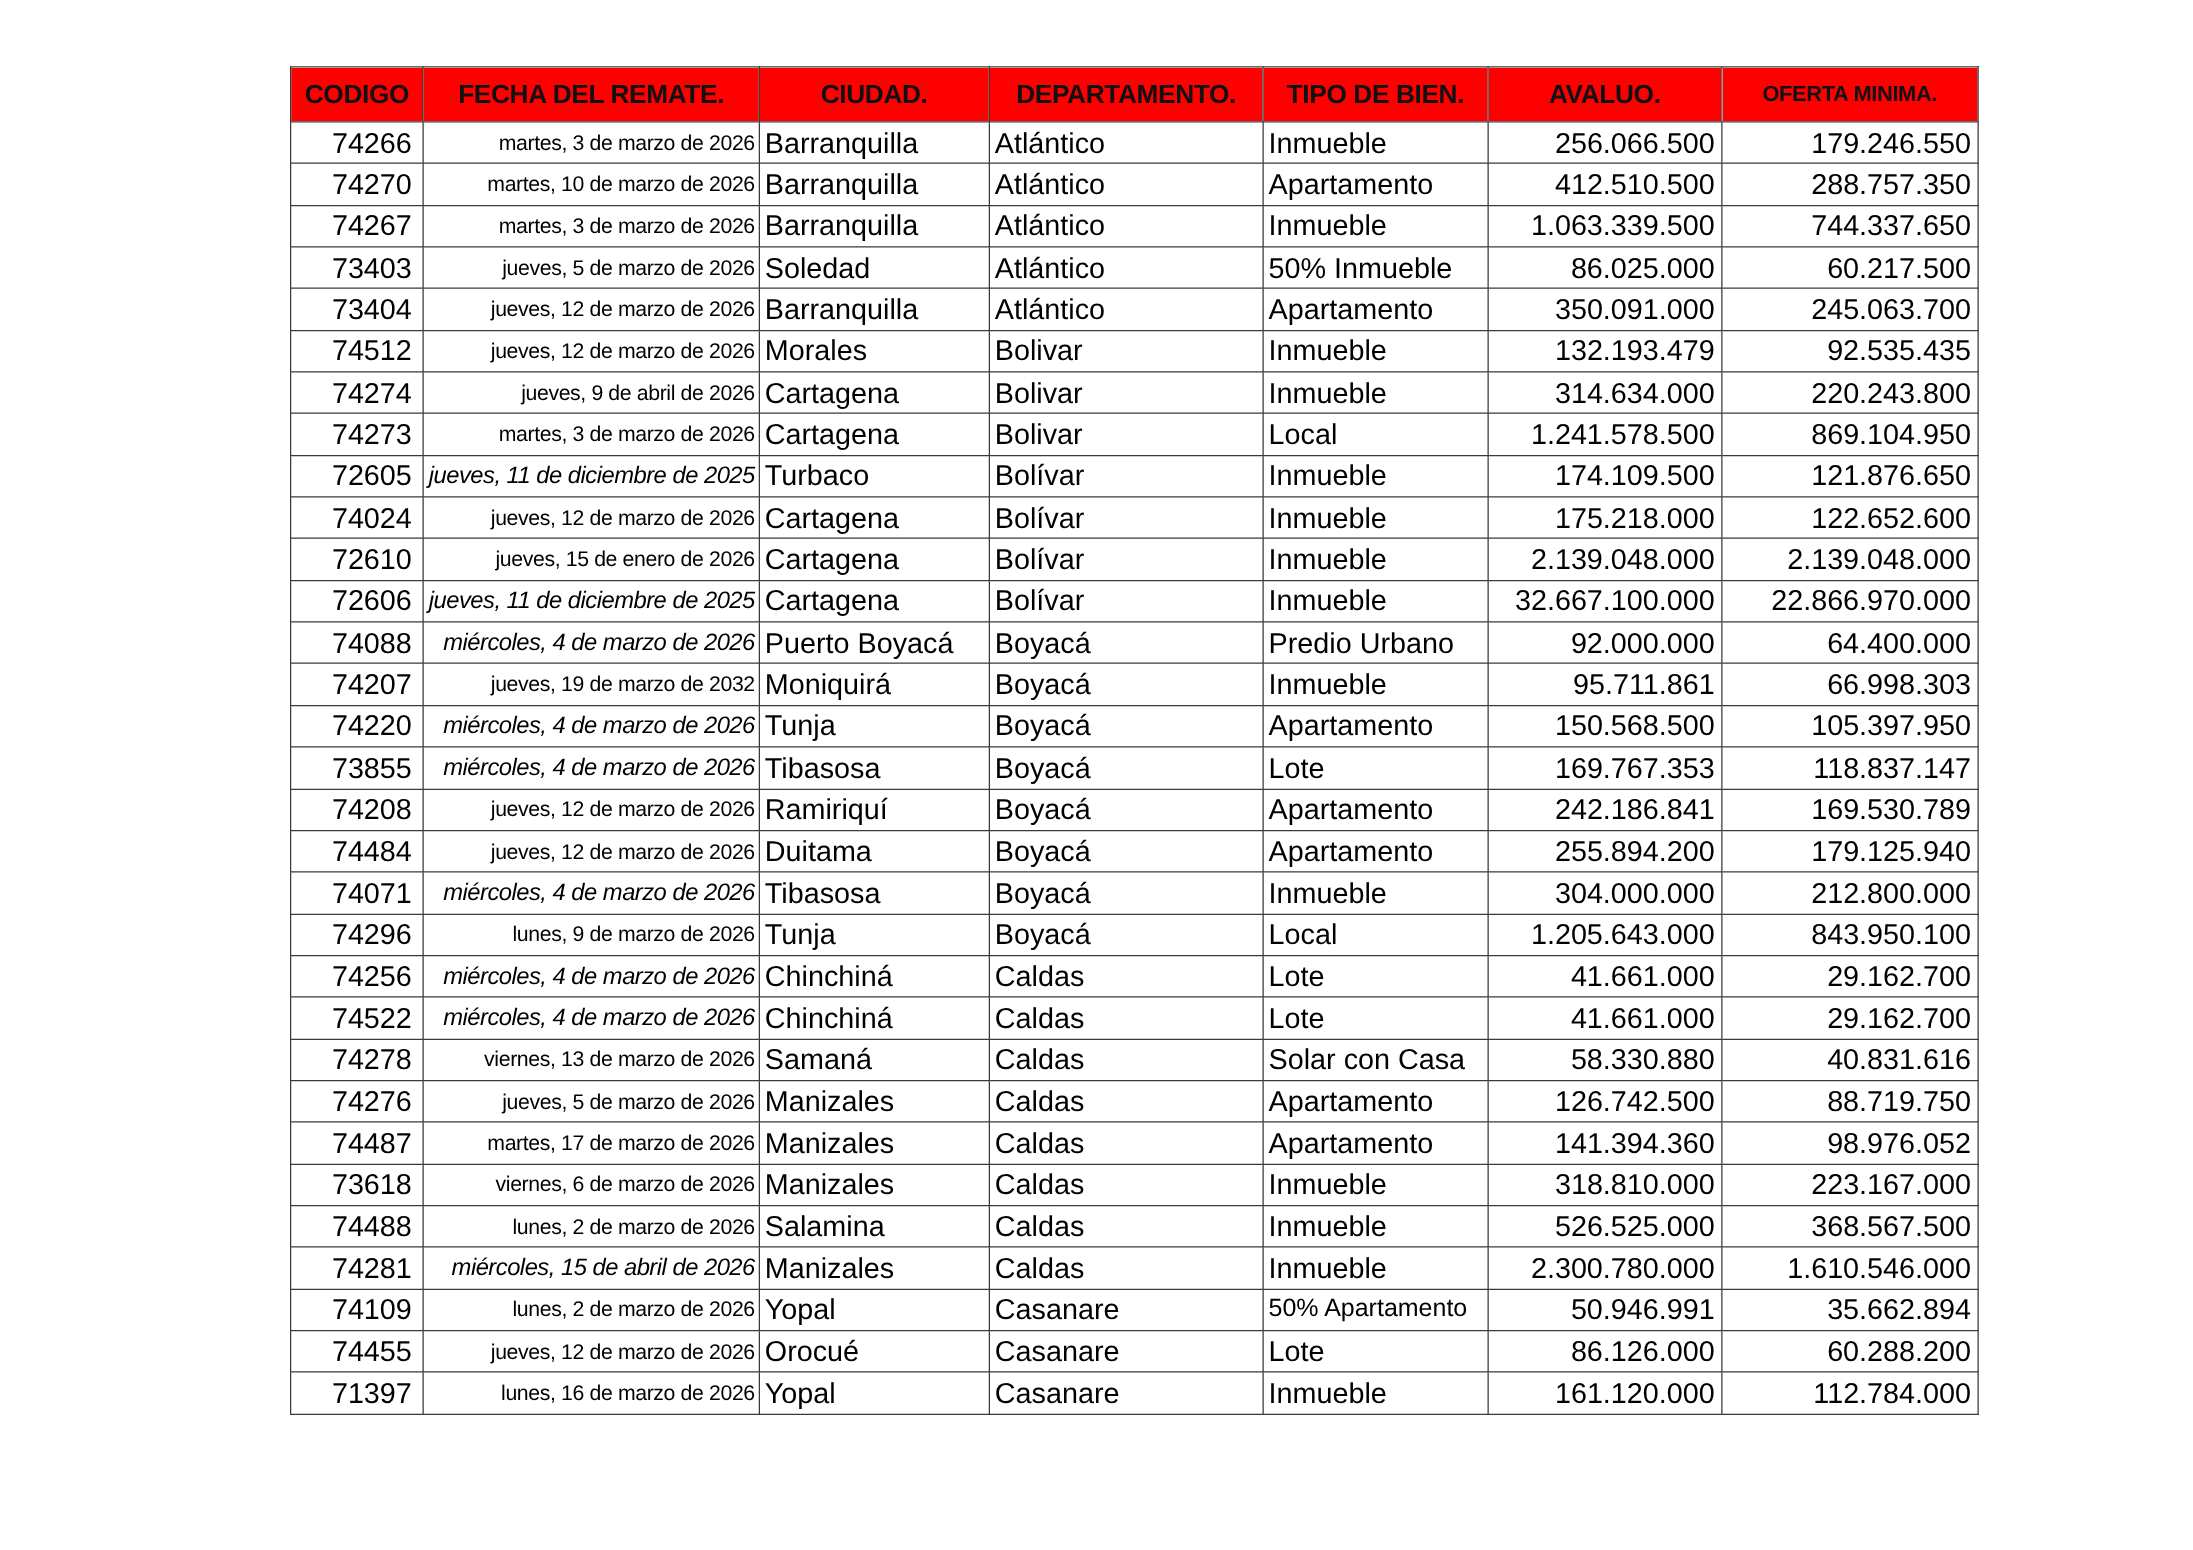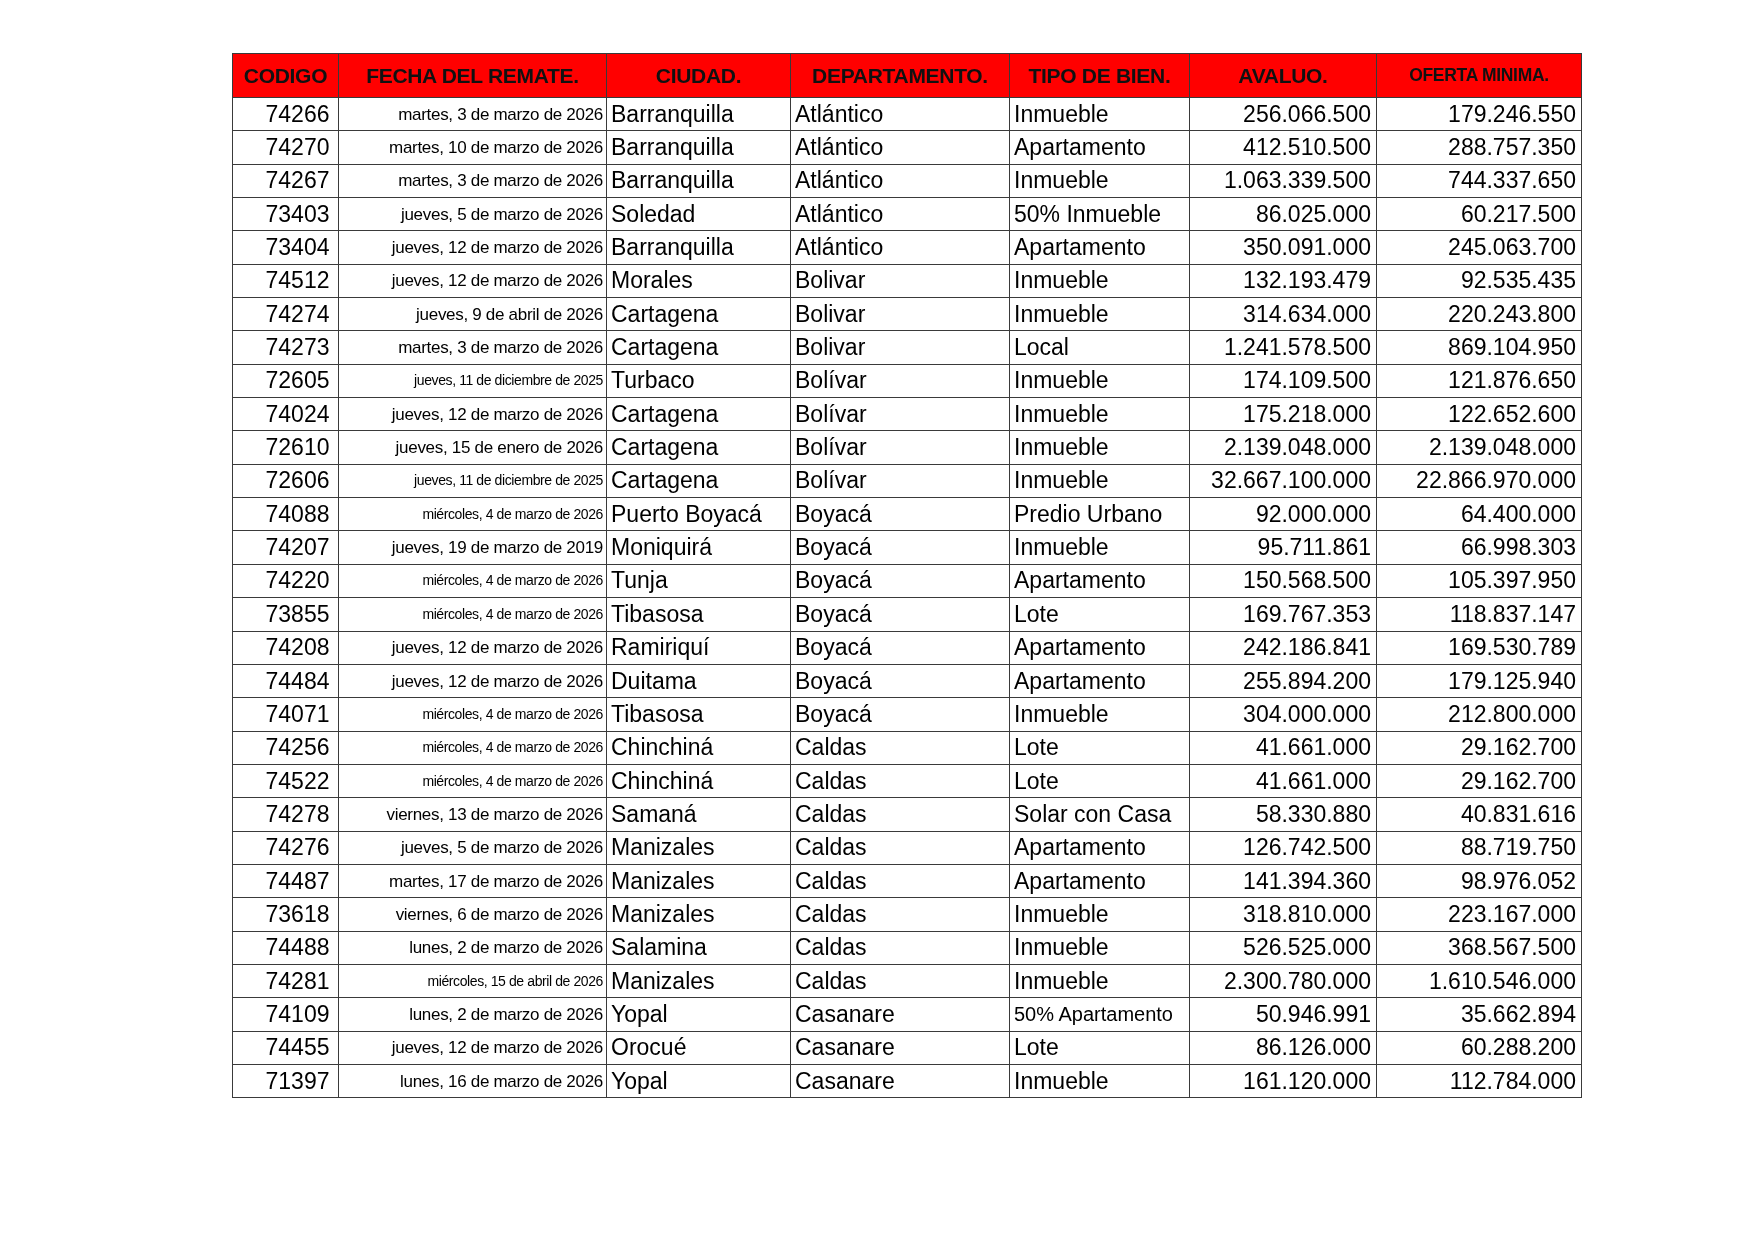--- a/index.html
+++ b/index.html
@@ -5,21 +5,21 @@
   html, body { margin: 0; padding: 0; background: #ffffff; }
   body { width: 1754px; height: 1240px; position: relative; overflow: hidden;
          font-family: "Liberation Sans", "DejaVu Sans", sans-serif; color: #000; }
   #sheet { position: absolute; left: 232px; top: 53px; border-collapse: collapse; table-layout: fixed; }
   #sheet th, #sheet td { border: 1.5px solid #3a3a3a; padding: 0 4px; white-space: nowrap; overflow: hidden; box-sizing: border-box; }
   #sheet th { background: #ff0000; height: 44px; font-weight: bold; font-size: 21px; text-align: center; letter-spacing: -0.3px; color: #111; }
   #sheet th.small { font-size: 17.5px; }
   #sheet td { height: 33.35px; font-size: 23px; line-height: 31px; }
   #sheet td.code { text-align: center; padding-left: 28px; }
   #sheet td.date { font-size: 17px; text-align: right; padding-right: 3px; letter-spacing: -0.3px; }
-  #sheet td.date.long { font-size: 14px; letter-spacing: -0.4px; }
+  #sheet td.date.long { font-size: 19px; letter-spacing: -0.4px; font-style: italic; }
   #sheet td.city, #sheet td.dept, #sheet td.type { text-align: left; }
   #sheet td.type.small { font-size: 20px; }
   #sheet td.num { text-align: right; padding-right: 5px; }
   col.c1 { width: 106px; } col.c2 { width: 268px; } col.c3 { width: 184px; }
   col.c4 { width: 219px; } col.c5 { width: 180px; } col.c6 { width: 187px; } col.c7 { width: 205px; }
 </style>
 </head>
 <body>
 
 <table id="sheet">
@@ -156,21 +156,21 @@
         <td class="code">74088</td>
         <td class="date long">miércoles, 4 de marzo de 2026</td>
         <td class="city">Puerto Boyacá</td>
         <td class="dept">Boyacá</td>
         <td class="type">Predio Urbano</td>
         <td class="num">92.000.000</td>
         <td class="num">64.400.000</td>
       </tr>
       <tr>
         <td class="code">74207</td>
-        <td class="date">jueves, 19 de marzo de 2019</td>
+        <td class="date">jueves, 19 de marzo de 2032</td>
         <td class="city">Moniquirá</td>
         <td class="dept">Boyacá</td>
         <td class="type">Inmueble</td>
         <td class="num">95.711.861</td>
         <td class="num">66.998.303</td>
       </tr>
       <tr>
         <td class="code">74220</td>
         <td class="date long">miércoles, 4 de marzo de 2026</td>
         <td class="city">Tunja</td>
@@ -207,20 +207,29 @@
         <td class="num">179.125.940</td>
       </tr>
       <tr>
         <td class="code">74071</td>
         <td class="date long">miércoles, 4 de marzo de 2026</td>
         <td class="city">Tibasosa</td>
         <td class="dept">Boyacá</td>
         <td class="type">Inmueble</td>
         <td class="num">304.000.000</td>
         <td class="num">212.800.000</td>
+      </tr>
+      <tr>
+        <td class="code">74296</td>
+        <td class="date">lunes, 9 de marzo de 2026</td>
+        <td class="city">Tunja</td>
+        <td class="dept">Boyacá</td>
+        <td class="type">Local</td>
+        <td class="num">1.205.643.000</td>
+        <td class="num">843.950.100</td>
       </tr>
       <tr>
         <td class="code">74256</td>
         <td class="date long">miércoles, 4 de marzo de 2026</td>
         <td class="city">Chinchiná</td>
         <td class="dept">Caldas</td>
         <td class="type">Lote</td>
         <td class="num">41.661.000</td>
         <td class="num">29.162.700</td>
       </tr>

